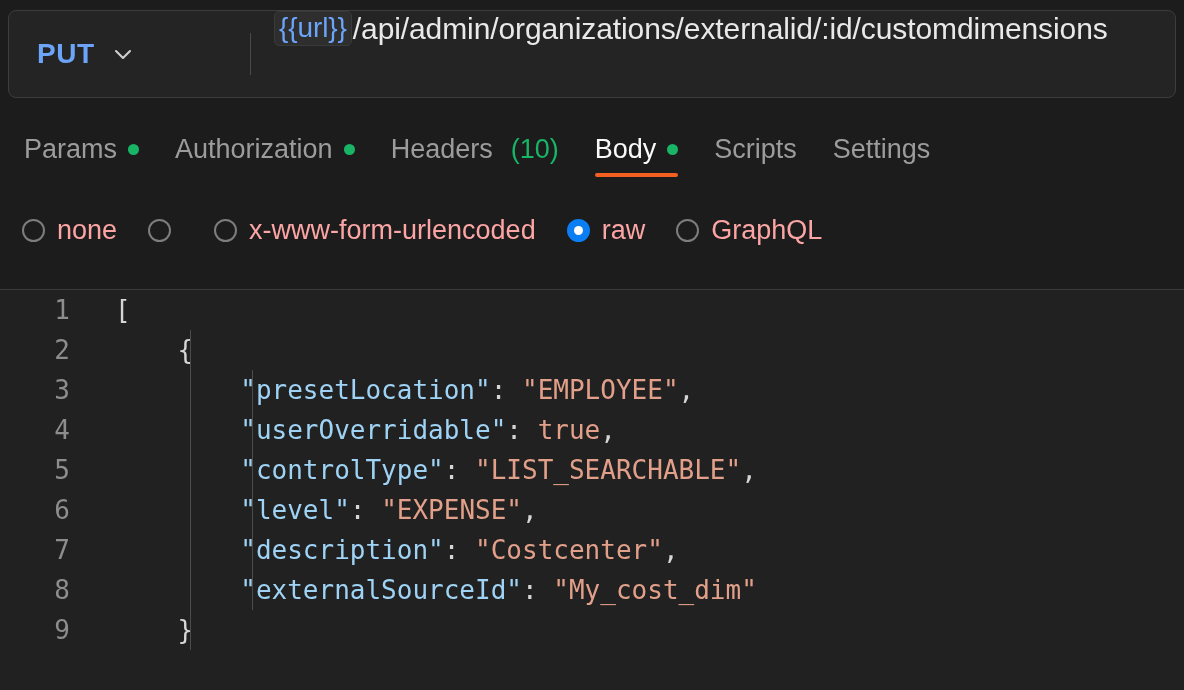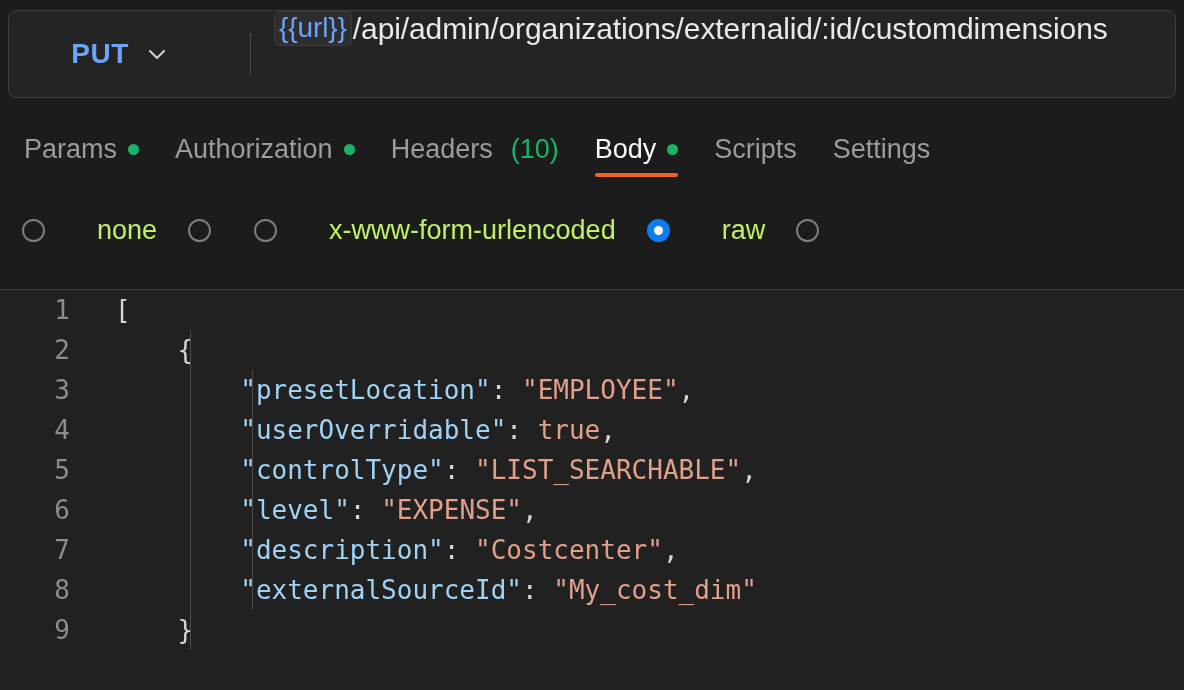--- a/index.html
+++ b/index.html
@@ -29,21 +29,21 @@
     border-radius: 8px;
     display: flex;
     align-items: center;
   }
 
   .method-select {
     width: 241px;
     height: 100%;
     display: flex;
     align-items: center;
-    justify-content: center;
+    justify-content: flex-start;
     padding: 0 26px 0 28px;
     cursor: pointer;
     gap: 17px;
   }
 
   .method-label {
     color: #6ba4f8;
     font-size: 28px;
     font-weight: bold;
     letter-spacing: 0.5px;
@@ -184,22 +184,21 @@
     top: 50%;
     width: 9px;
     height: 9px;
     margin: -4.5px 0 0 -4.5px;
     border-radius: 50%;
     background: #ffffff;
   }
 
   .radio-label {
     font-size: 27px;
-    color: #bef264;
-    margin-left: 40px;
+    color: #fca5a5;
   }
 
   
   .hr {
     position: absolute;
     left: 0;
     top: 289px;
     width: 1184px;
     height: 1px;
     background: #3a3a3a;
@@ -345,20 +344,21 @@
   </div>
 
   <div class="radio-item selected">
     <span class="radio-mark"></span>
     <span class="radio-label">raw</span>
   </div>
 
 
   <div class="radio-item">
     <span class="radio-mark"></span>
+    <span class="radio-label">GraphQL</span>
   </div>
 
 </div>
 
 <div class="hr"></div>
 
 <div class="editor">
   <div id="code-lines">
       <div class="code-line"><span class="lineno">1</span><span class="code-text"><span class="p">[</span></span></div>
       <div class="code-line"><span class="lineno">2</span><span class="code-text"><span class="guide g1"></span><span class="p">    {</span></span></div>

